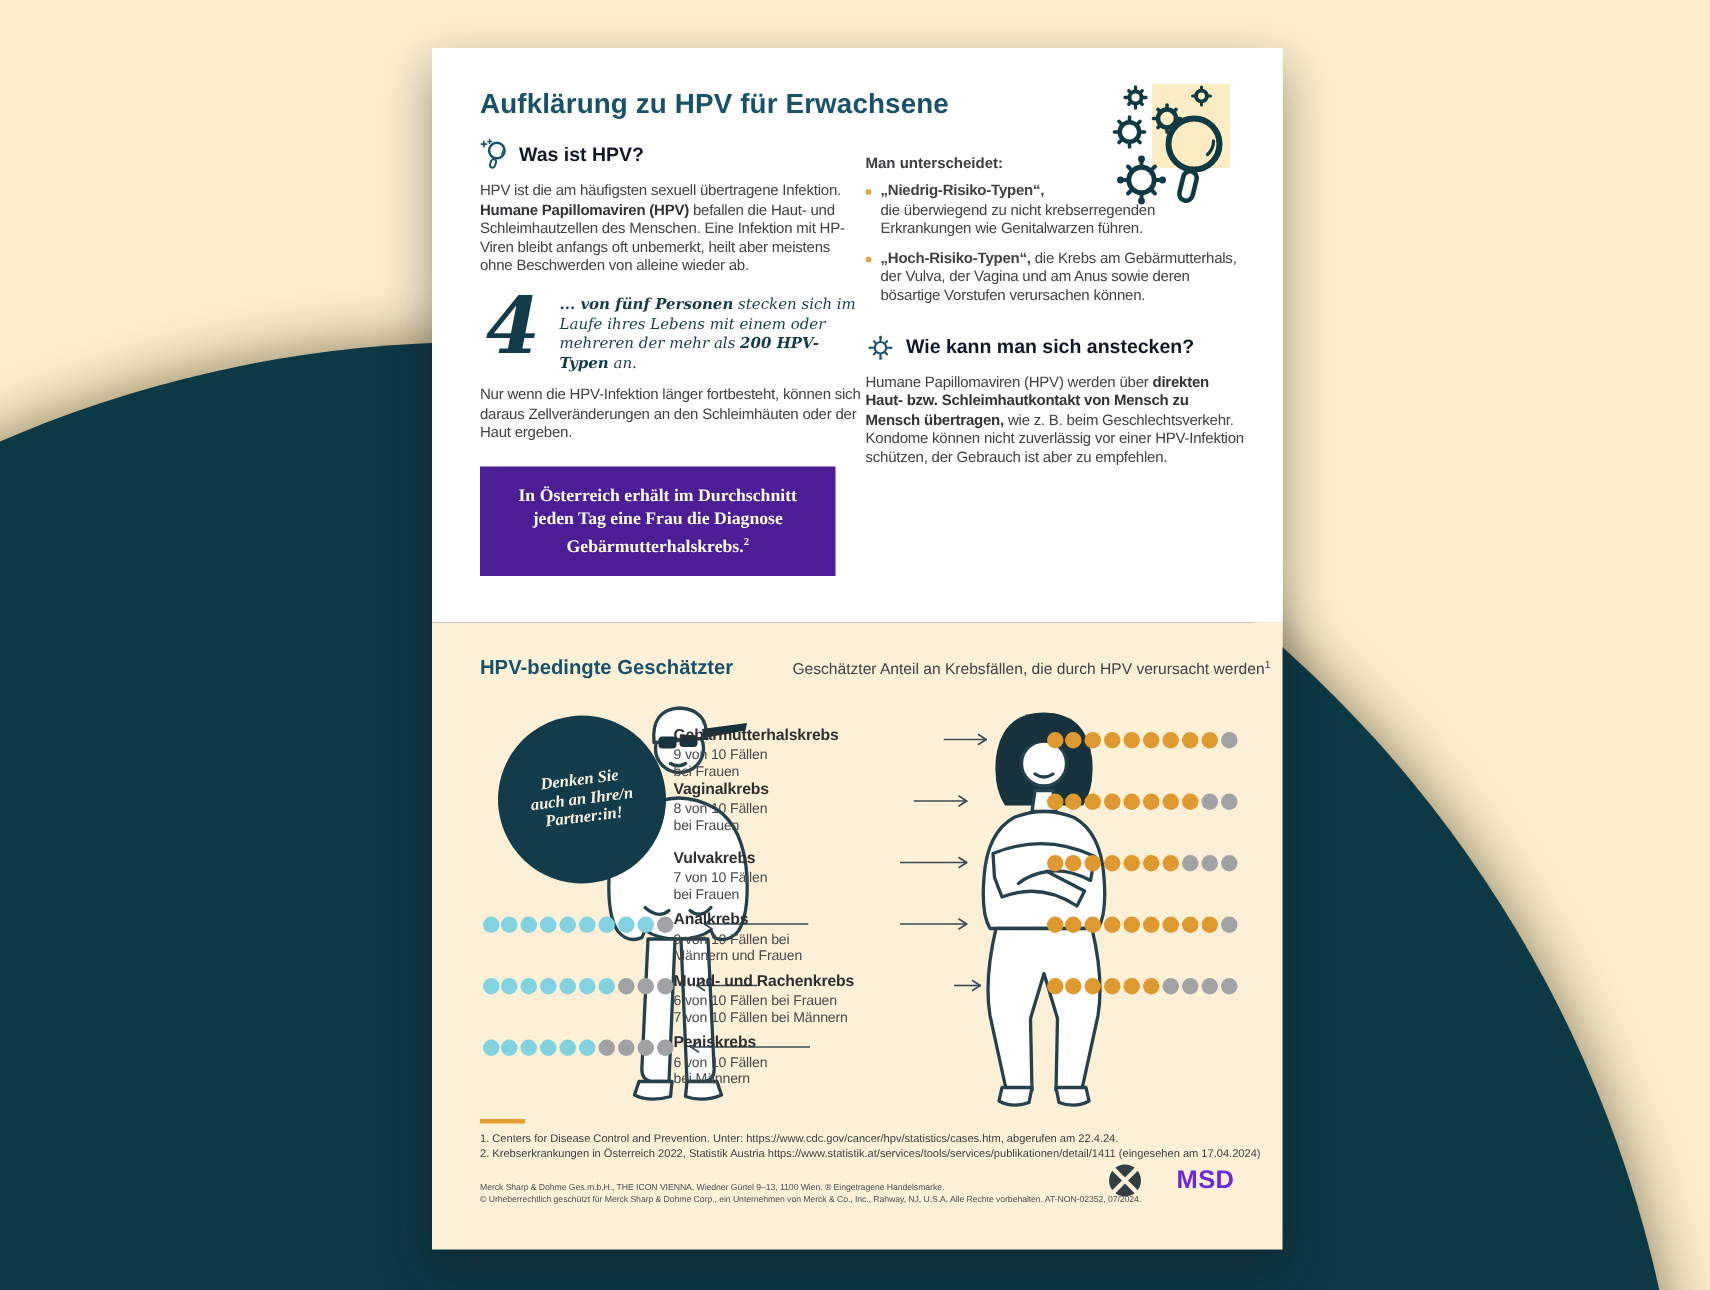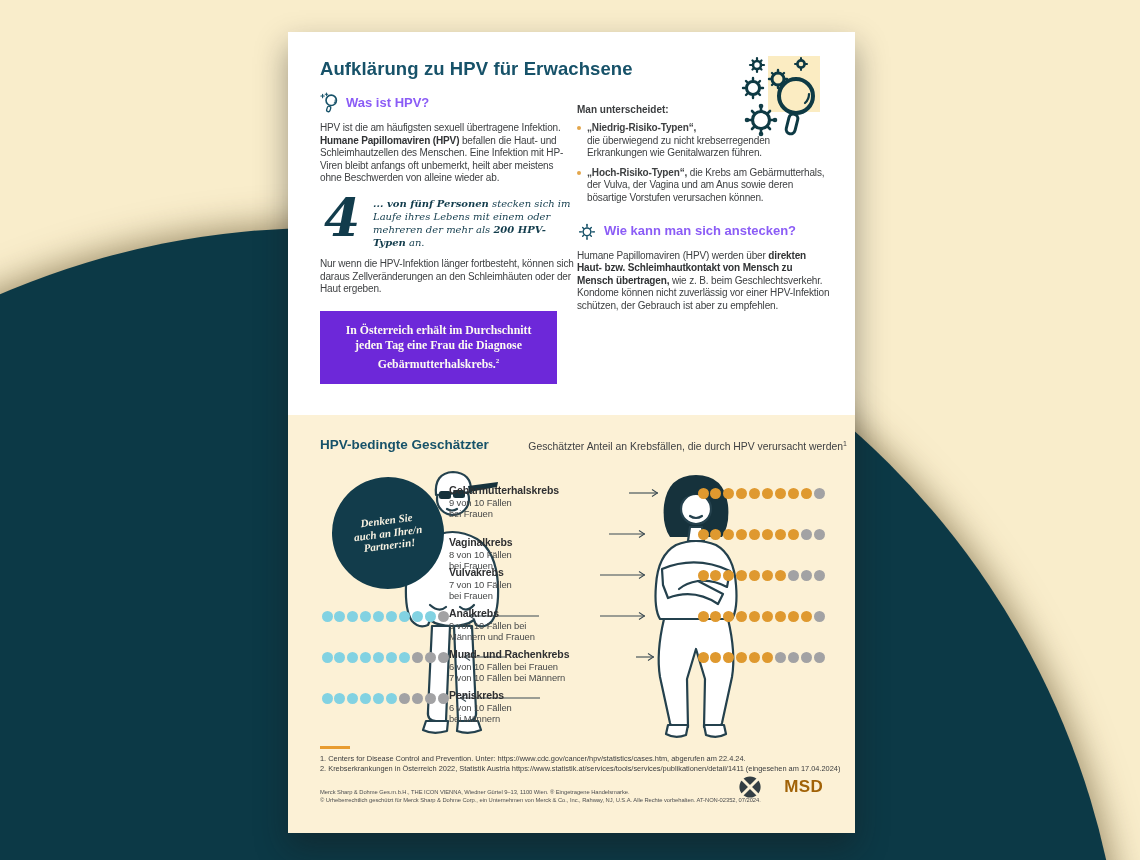--- a/index.html
+++ b/index.html
@@ -18,30 +18,30 @@
   }
   .sec-white{position:absolute;left:0;top:0;width:567px;height:383px;background:#ffffff;}
   .sec-cream{position:absolute;left:0;top:383px;width:567px;height:418px;background:#fcf1d6;}
 
   .flyer-title{position:absolute;left:32px;top:26px;font-size:18.5px;font-weight:bold;color:#175269;letter-spacing:.1px;}
   .hero-icon{position:absolute;left:452px;top:20px;width:88px;height:92px;}
 
   .col-left{position:absolute;left:32px;top:60px;width:256px;}
   .col-right{position:absolute;left:289px;top:72px;width:254px;}
 
-  .h-teal{display:flex;align-items:center;gap:7px;color:#8b5cf6;font-size:13px;font-weight:bold;margin:0;}
+  .h-teal{display:flex;align-items:center;gap:7px;color:#0f172a;font-size:13px;font-weight:bold;margin:0;}
   .h-teal .icon-sm{flex:none;display:inline-flex;}
   .body-p{font-size:10px;letter-spacing:-0.15px;line-height:12.6px;color:#3f4143;margin:9px 0 0 0;}
   .body-p b{color:#313335;}
 
   .fact{display:flex;gap:9px;align-items:flex-start;margin-top:11px;}
   .fact-num{font-family:"DejaVu Serif",serif;font-style:italic;font-weight:bold;font-size:52px;line-height:44px;color:#123c4c;width:44px;text-align:center;flex:none;}
   .fact-text{font-family:"DejaVu Serif",serif;font-style:italic;font-size:10px;line-height:13px;color:#123c4c;padding-top:1px;}
 
-  .diagnosis-box{margin-top:15px;width:237px;box-sizing:border-box;background:#6d28d9;color:#fdfbf2;
+  .diagnosis-box{margin-top:15px;width:237px;box-sizing:border-box;background:#4c1d95;color:#fdfbf2;
     text-align:center;font-family:"Liberation Serif",serif;font-weight:bold;font-size:11.8px;line-height:15.5px;padding:12px 12px;}
   .diagnosis-box sup{font-size:7px;}
 
   .h3-plain{font-size:10px;font-weight:bold;color:#3b3d3f;margin:0;}
   .bullet{display:flex;gap:6px;margin-top:7px;font-size:10px;letter-spacing:-0.15px;line-height:12.6px;color:#3f4143;}
   .bdot{width:4px;height:4px;border-radius:50%;background:#e3a64b;margin-top:4px;flex:none;}
   .mt16{margin-top:16px;}
 
   
   .chart-title{position:absolute;left:32px;top:22px;font-size:13.5px;font-weight:bold;color:#175269;}
@@ -60,21 +60,21 @@
     position:absolute;left:44px;top:62px;width:112px;height:112px;border-radius:50%;
     background:#123c4b;display:flex;flex-direction:column;align-items:center;justify-content:center;
     transform:rotate(-7deg);z-index:6;text-align:center;
   }
   .badge-line{font-family:"Liberation Serif",serif;font-style:italic;font-weight:bold;font-size:11px;line-height:12.8px;color:#f7f1e1;}
 
   .fn-rule{position:absolute;left:32px;top:331px;width:30px;height:3px;background:#e89c30;}
   #fnotes{position:absolute;left:32px;top:339px;width:528px;font-size:7.4px;line-height:10.2px;color:#3a3c3e;}
   .fnote{padding-left:11px;text-indent:-11px;}
   #legal{position:absolute;left:32px;top:373px;width:472px;font-size:5.8px;letter-spacing:-0.05px;line-height:8.2px;color:#4c4e50;}
-  .msd{position:absolute;right:32px;top:360px;display:flex;align-items:center;gap:22px;color:#a16207;}
+  .msd{position:absolute;right:32px;top:360px;display:flex;align-items:center;gap:22px;color:#6d28d9;}
   .msd-text{font-size:17px;font-weight:bold;letter-spacing:.3px;}
 </style>
 </head>
 <body>
 
 <div>
   <div class="bg-circle"></div>
 
   <div class="flyer">
 
@@ -285,21 +285,21 @@
           <span class="dot" style="left: 461.1px; top: 72.5px; background: rgb(223, 153, 47);"></span>
           <span class="dot" style="left: 474px; top: 72.5px; background: rgb(223, 153, 47);"></span>
           <span class="dot" style="left: 486.9px; top: 72.5px; background: rgb(223, 153, 47);"></span>
           <span class="dot" style="left: 499.8px; top: 72.5px; background: rgb(223, 153, 47);"></span>
           <span class="dot" style="left: 512.7px; top: 72.5px; background: rgb(223, 153, 47);"></span>
           <span class="dot" style="left: 525.6px; top: 72.5px; background: rgb(162, 162, 164);"></span>
           <svg width="29" height="10" class="arrow-svg" style="left: 341px; top: 73px;">
             <line x1="0" x2="29" y1="5" y2="5" stroke="#3a4a52" stroke-width="1.1"></line>
             <path d="M23 1.5 L28.5 5 L23 8.5" fill="none" stroke="#3a4a52" stroke-width="1.1"></path>
           </svg>
-          <div class="crow-label" style="top: 121px;">
+          <div class="crow-label" style="top: 105px;">
             <b>Vaginalkrebs</b>
             <div class="crow-note">8 von 10 Fällen</div>
             <div class="crow-note">bei Frauen</div>
           </div>
           <span class="dot" style="left: 409.5px; top: 113.5px; background: rgb(223, 153, 47);"></span>
           <span class="dot" style="left: 422.4px; top: 113.5px; background: rgb(223, 153, 47);"></span>
           <span class="dot" style="left: 435.3px; top: 113.5px; background: rgb(223, 153, 47);"></span>
           <span class="dot" style="left: 448.2px; top: 113.5px; background: rgb(223, 153, 47);"></span>
           <span class="dot" style="left: 461.1px; top: 113.5px; background: rgb(223, 153, 47);"></span>
           <span class="dot" style="left: 474px; top: 113.5px; background: rgb(223, 153, 47);"></span>

